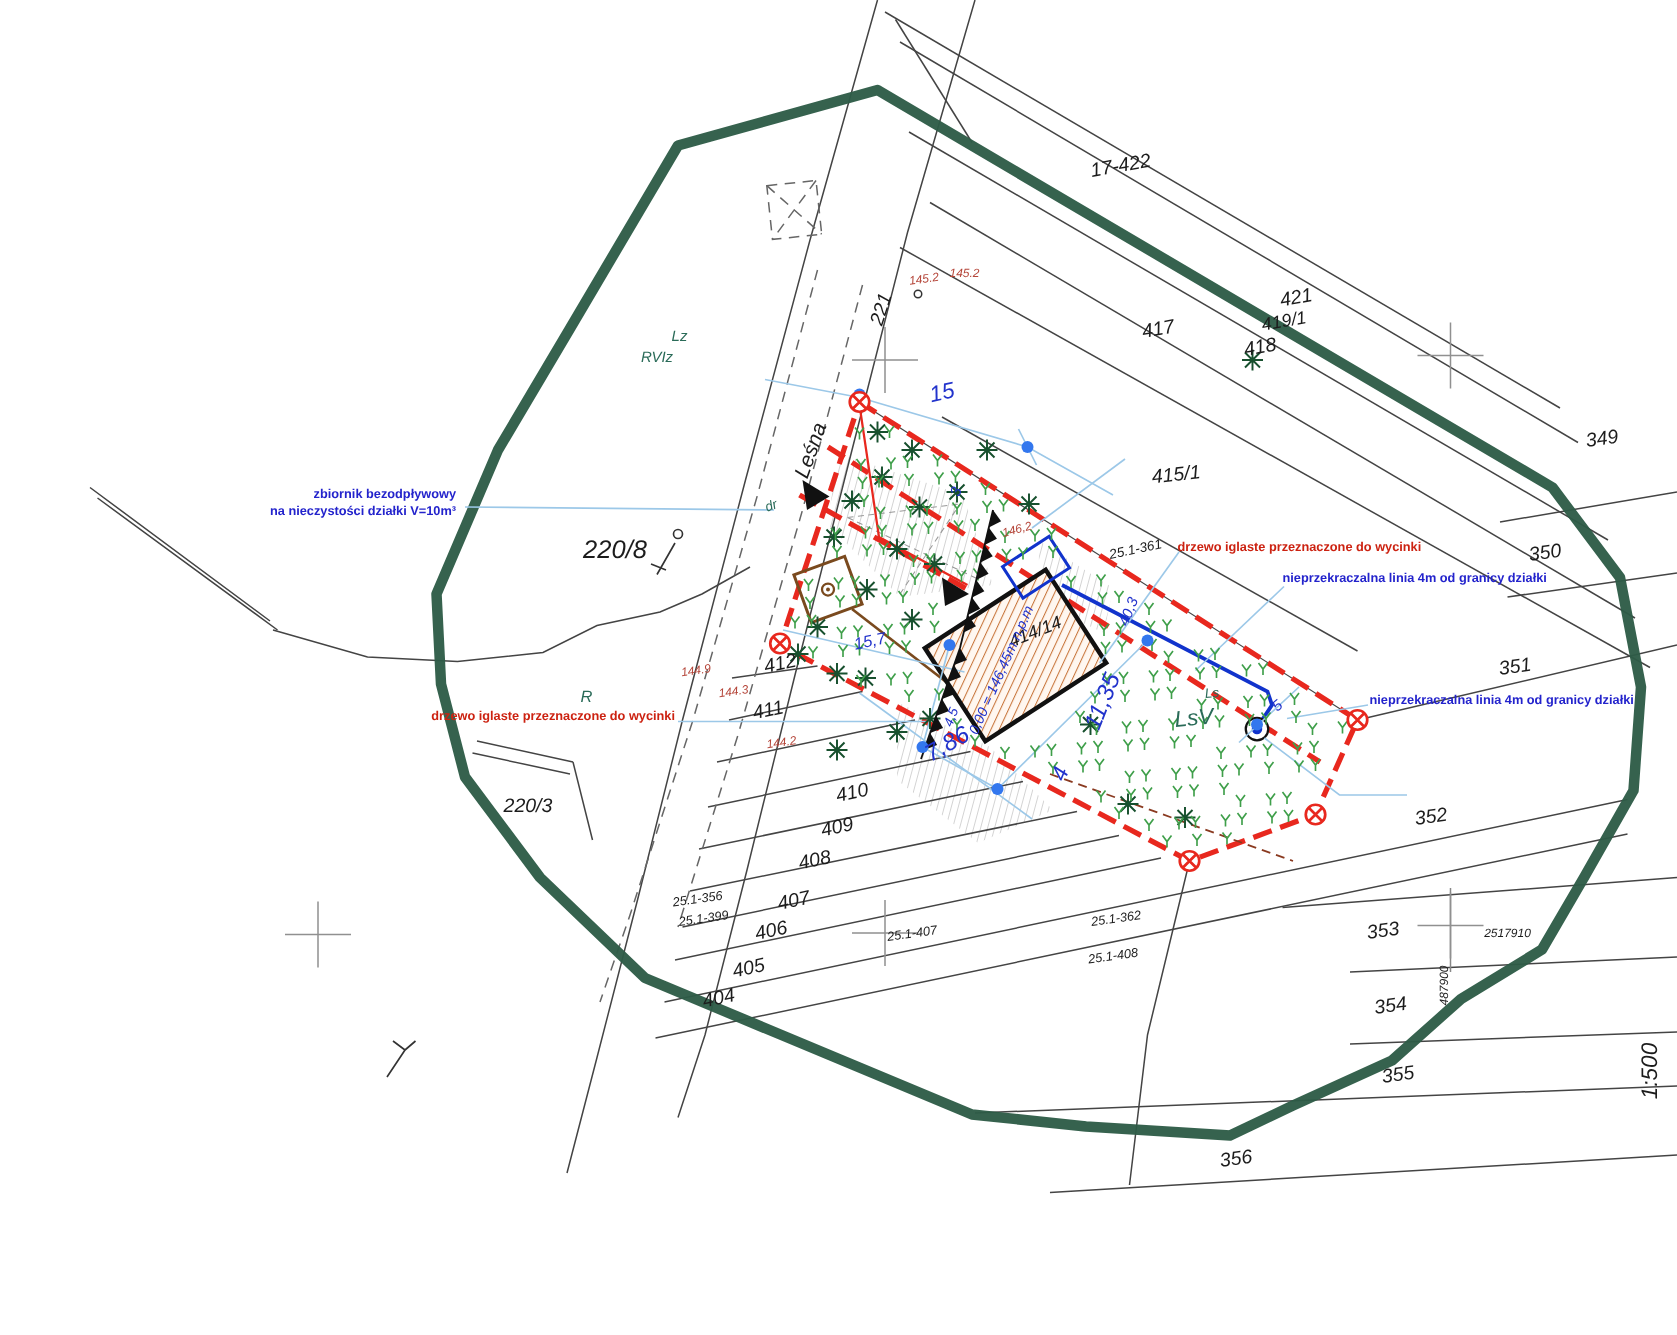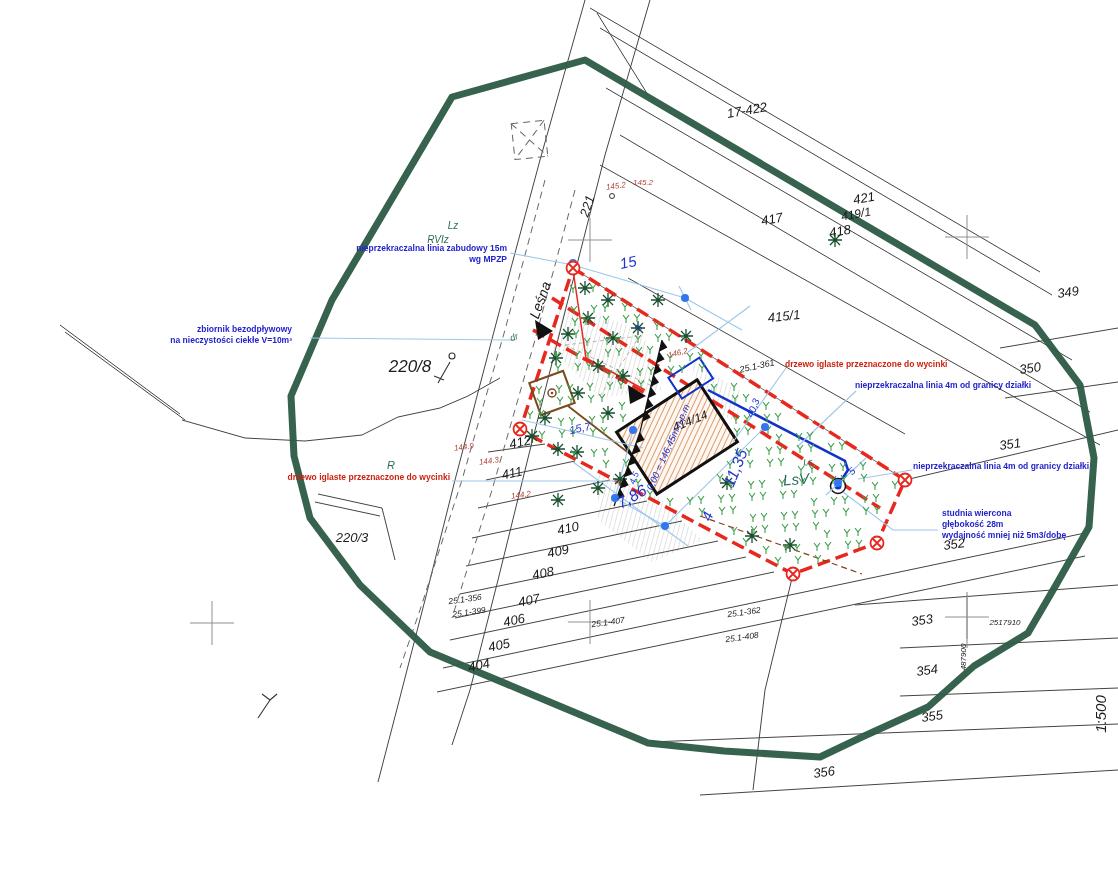--- a/index.html
+++ b/index.html
@@ -432,38 +432,29 @@
       <span class="lbl dim" style="left: 632px; top: 497px; font-size: 16px; transform: translate(-50%, -50%) rotate(-30deg);">7,86</span>
       <span class="lbl dim" style="left: 736px; top: 468px; font-size: 16px; transform: translate(-50%, -50%) rotate(-68deg);">11,35</span>
       <span class="lbl dim" style="left: 707px; top: 516px; font-size: 15px; transform: translate(-50%, -50%) rotate(-68deg);">4</span>
       <span class="lbl dim" style="left: 753px; top: 408px; font-size: 10px; transform: translate(-50%, -50%) rotate(-68deg);">40,3</span>
       <span class="lbl dim" style="left: 638px; top: 328px; font-size: 10px; transform: translate(-50%, -50%) rotate(-68deg);">3</span>
       <span class="lbl dim" style="left: 634px; top: 478px; font-size: 9px; transform: translate(-50%, -50%) rotate(-68deg);">4,5</span>
       <span class="lbl dim" style="left: 852px; top: 471px; font-size: 10px; transform: translate(-50%, -50%) rotate(-40deg);">5</span>
       <span class="lbl dim" style="left: 668px; top: 447px; font-size: 9.5px; transform: translate(-50%, -50%) rotate(-66deg);">0,00 = 146,45m n.p.m</span>
     </div>
 
-  <div class="ann blue ra" style="left:317px;top:243px;width:190px;">
-    <div>nieprzekraczalna linia zabudowy 15m</div>
-    <div>wg MPZP</div>
-  </div>
-  <div class="ann blue ra" style="left:132px;top:324px;width:160px;">
+  <div class="ann blue ra" style="left:144px;top:324px;width:160px;">
     <div>zbiornik bezodpływowy</div>
-    <div>na nieczystości ciekłe V=10m³</div>
+    <div>na nieczystości działki V=10m³</div>
   </div>
   <div class="ann red" style="left:785px;top:359px;">
     <div>drzewo iglaste przeznaczone do wycinki</div>
   </div>
   <div class="ann blue" style="left:855px;top:380px;">
     <div>nieprzekraczalna linia 4m od granicy działki</div>
   </div>
   <div class="ann blue" style="left:913px;top:461px;">
     <div>nieprzekraczalna linia 4m od granicy działki</div>
   </div>
-  <div class="ann blue" style="left:942px;top:508px;">
-    <div>studnia wiercona</div>
-    <div>głębokość 28m</div>
-    <div>wydajność mniej niż 5m3/dobę</div>
-  </div>
   <div class="ann red ra" style="left:240px;top:472px;width:210px;">
     <div>drzewo iglaste przeznaczone do wycinki</div>
   </div>
 </div>
 
 </body></html>

